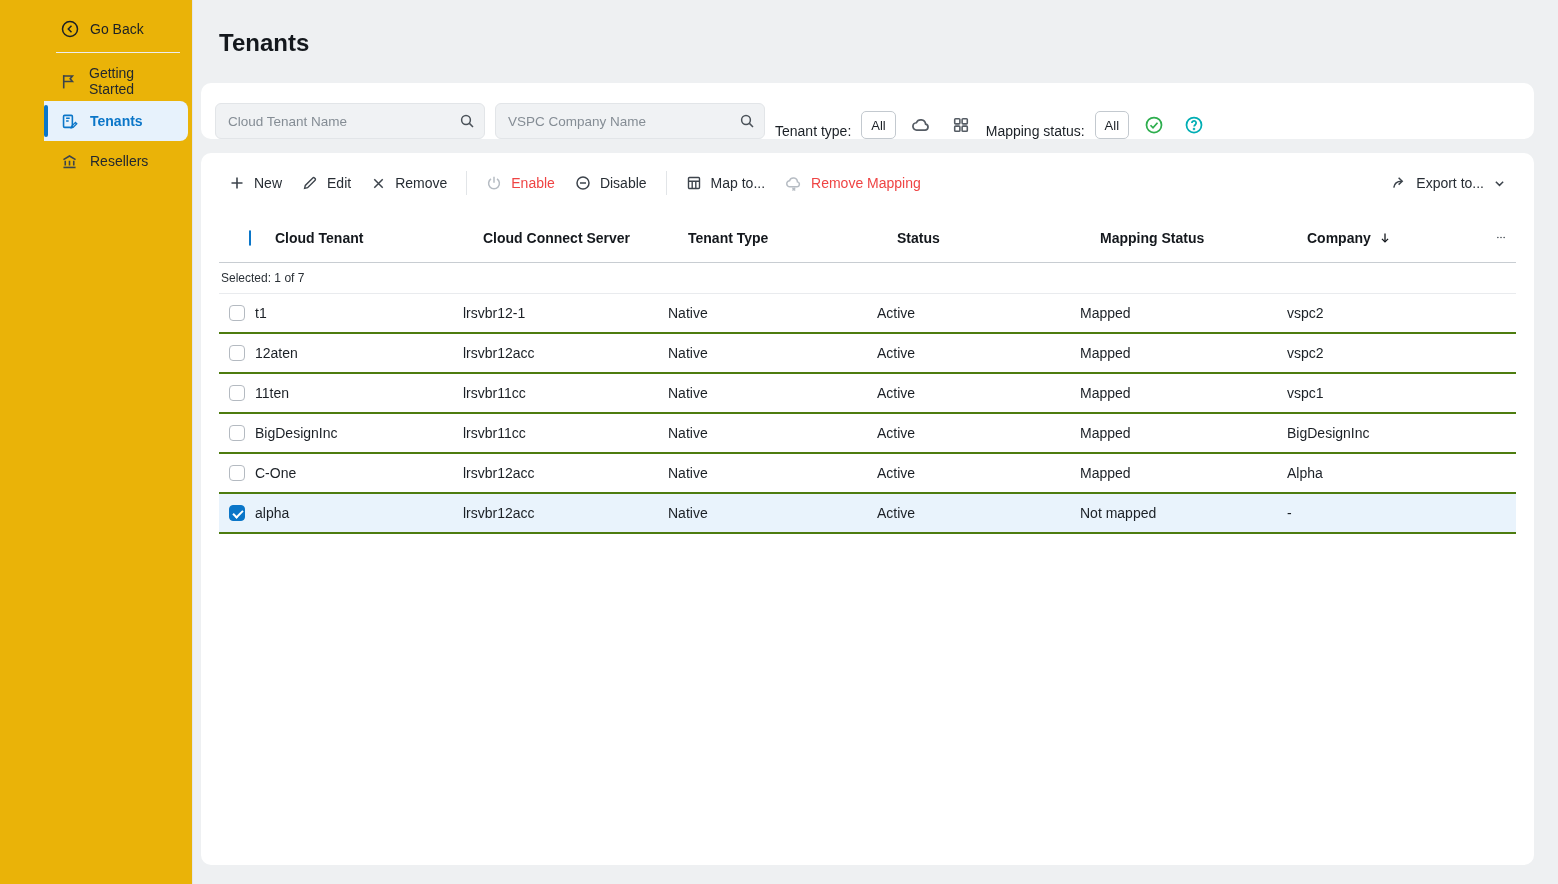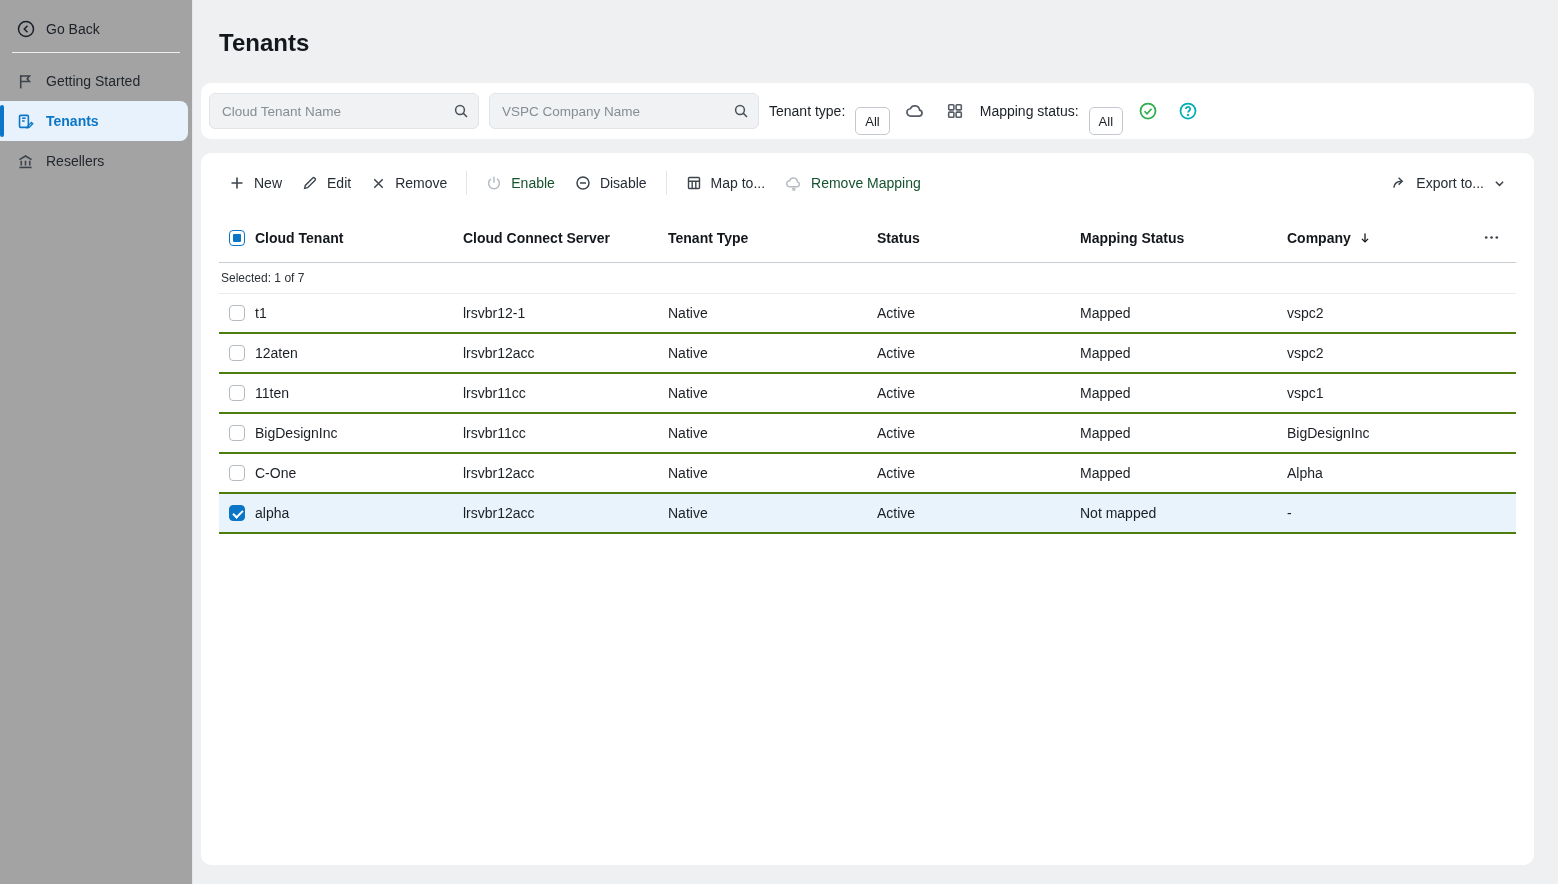--- a/index.html
+++ b/index.html
@@ -7,61 +7,61 @@
   html,body { width:1558px; height:884px; overflow:hidden; }
   body {
     font-family:"Liberation Sans", sans-serif;
     font-size:14px; color:#1b2026;
     background:#eef0f2;
     display:flex;
   }
   svg { display:block; }
 
   
-  .sidebar { width:193px; background:#a3a3a3; border-right:1px solid #e4e6e9; padding-top:8px; flex-shrink:0; display:flex; flex-direction:column; }
+  .sidebar { width:193px; background:#eab308; border-right:1px solid #e4e6e9; padding-top:8px; flex-shrink:0; display:flex; flex-direction:column;padding-left:44px; }
   .go-back { display:flex; align-items:center; gap:10px; height:42px; padding:0 16px; cursor:pointer; color:#1b2026; }
   .sidebar-divider { border:none; border-top:1px solid #eceef0; margin:2px 12px 8px; }
   .nav-item { display:flex; align-items:center; gap:12px; height:40px; margin:0 4px 0 0; padding:0 16px; position:relative; color:#23282e; cursor:pointer; border-radius:0 8px 8px 0; }
   .nav-item .nav-icon { color:#3c434b; width:18px; display:flex; justify-content:center; }
   .nav-item.active { background:#e7f2fc; color:#0b76c8; font-weight:700; }
   .nav-item.active::before { content:""; position:absolute; left:0; top:4px; bottom:4px; width:4px; background:#0b76c8; border-radius:2px; }
   .nav-item.active .nav-icon { color:#0b76c8; }
 
   
   .main { flex:1; display:flex; flex-direction:column; padding:0 24px 19px 8px; min-width:0; }
   .page-title { font-size:24px; font-weight:700; margin:29px 0 26px 18px; color:#14181d; }
 
   
-  .filter-card { background:#fff; border-radius:10px; height:56px; padding:0 8px; display:flex; align-items:center; gap:10px; flex-shrink:0; }
+  .filter-card { background:#fff; border-radius:10px; height:56px; padding:0 14px; display:flex; align-items:flex-end; gap:10px; flex-shrink:0; }
   .search-box { position:relative; width:270px; }
   .search-box input { width:100%; height:36px; background:#f0f2f4; border:1px solid #e2e5e8; border-radius:6px; padding:0 34px 0 12px; font:inherit; font-size:13.5px; color:#1b2026; outline:none; }
   .search-box input::placeholder { color:#858d95; }
   .search-box .search-ic { position:absolute; right:10px; top:50%; transform:translateY(-50%); color:#4b5259; }
   .filter-label { white-space:nowrap; }
   .pill-btn { min-width:30px; height:28px; padding:0 9px; background:#fff; border:1px solid #c3c9cf; border-radius:5px; font:inherit; font-size:13px; color:#1b2026; display:flex; align-items:center; justify-content:center; cursor:pointer;margin-top:20px; }
   .icon-toggle { width:30px; height:28px; border-radius:5px; display:flex; align-items:center; justify-content:center; cursor:pointer; background:none; border:none; color:#555c64; }
   .icon-toggle.green { color:#2eae4e; }
   .icon-toggle.teal { color:#00aeb4; }
 
   
   .main-card { background:#fff; border-radius:10px; margin-top:14px; flex:1; padding:0 18px; display:flex; flex-direction:column; min-height:0; }
 
   .toolbar { display:flex; align-items:center; height:60px; flex-shrink:0; }
   .tb-btn { display:flex; align-items:center; gap:9px; padding:8px 10px; border:none; background:none; border-radius:6px; font:inherit; font-size:14px; color:#272d34; cursor:pointer; white-space:nowrap; }
   .tb-btn .tb-ic { color:#3d444c; }
-  .tb-btn.disabled { color:#14532d; cursor:default; }
+  .tb-btn.disabled { color:#ef4444; cursor:default; }
   .tb-btn.disabled .tb-ic { color:#b6bcc3; }
   .tb-sep { width:1px; height:24px; background:#e2e5e8; margin:0 9px; flex-shrink:0; }
   .tb-spacer { flex:1; }
 
   
   .tbl { display:flex; flex-direction:column; min-height:0; }
   .tbl-row { display:grid; grid-template-columns:36px 208px 205px 209px 203px 207px 1fr 40px; align-items:center; min-height:40px; border-bottom:2px solid #4d7c0f; }
   .tbl-header { min-height:50px; border-bottom:1px solid #c8cdd2; }
-  .tbl-header .cell { font-weight:700; color:#14181d; }
+  .tbl-header .cell { font-weight:700; color:#14181d;margin-left:20px; }
   .cell { padding-right:10px; white-space:nowrap; overflow:hidden; text-overflow:ellipsis; }
   .cell.sortable { display:flex; align-items:center; gap:7px; }
   .cell.opts { display:flex; justify-content:center; color:#3d444c; cursor:pointer; }
   .cb-cell { display:flex; justify-content:flex-start; padding-left:10px; }
   .selected-info-row { height:31px; display:flex; align-items:center; border-bottom:1px solid #e9ebee; }
   .selected-info { font-size:12px; color:#2a3036; padding-left:2px; }
   .body-row { cursor:pointer; }
   .body-row.selected { background:#e9f3fc; }
 
   

